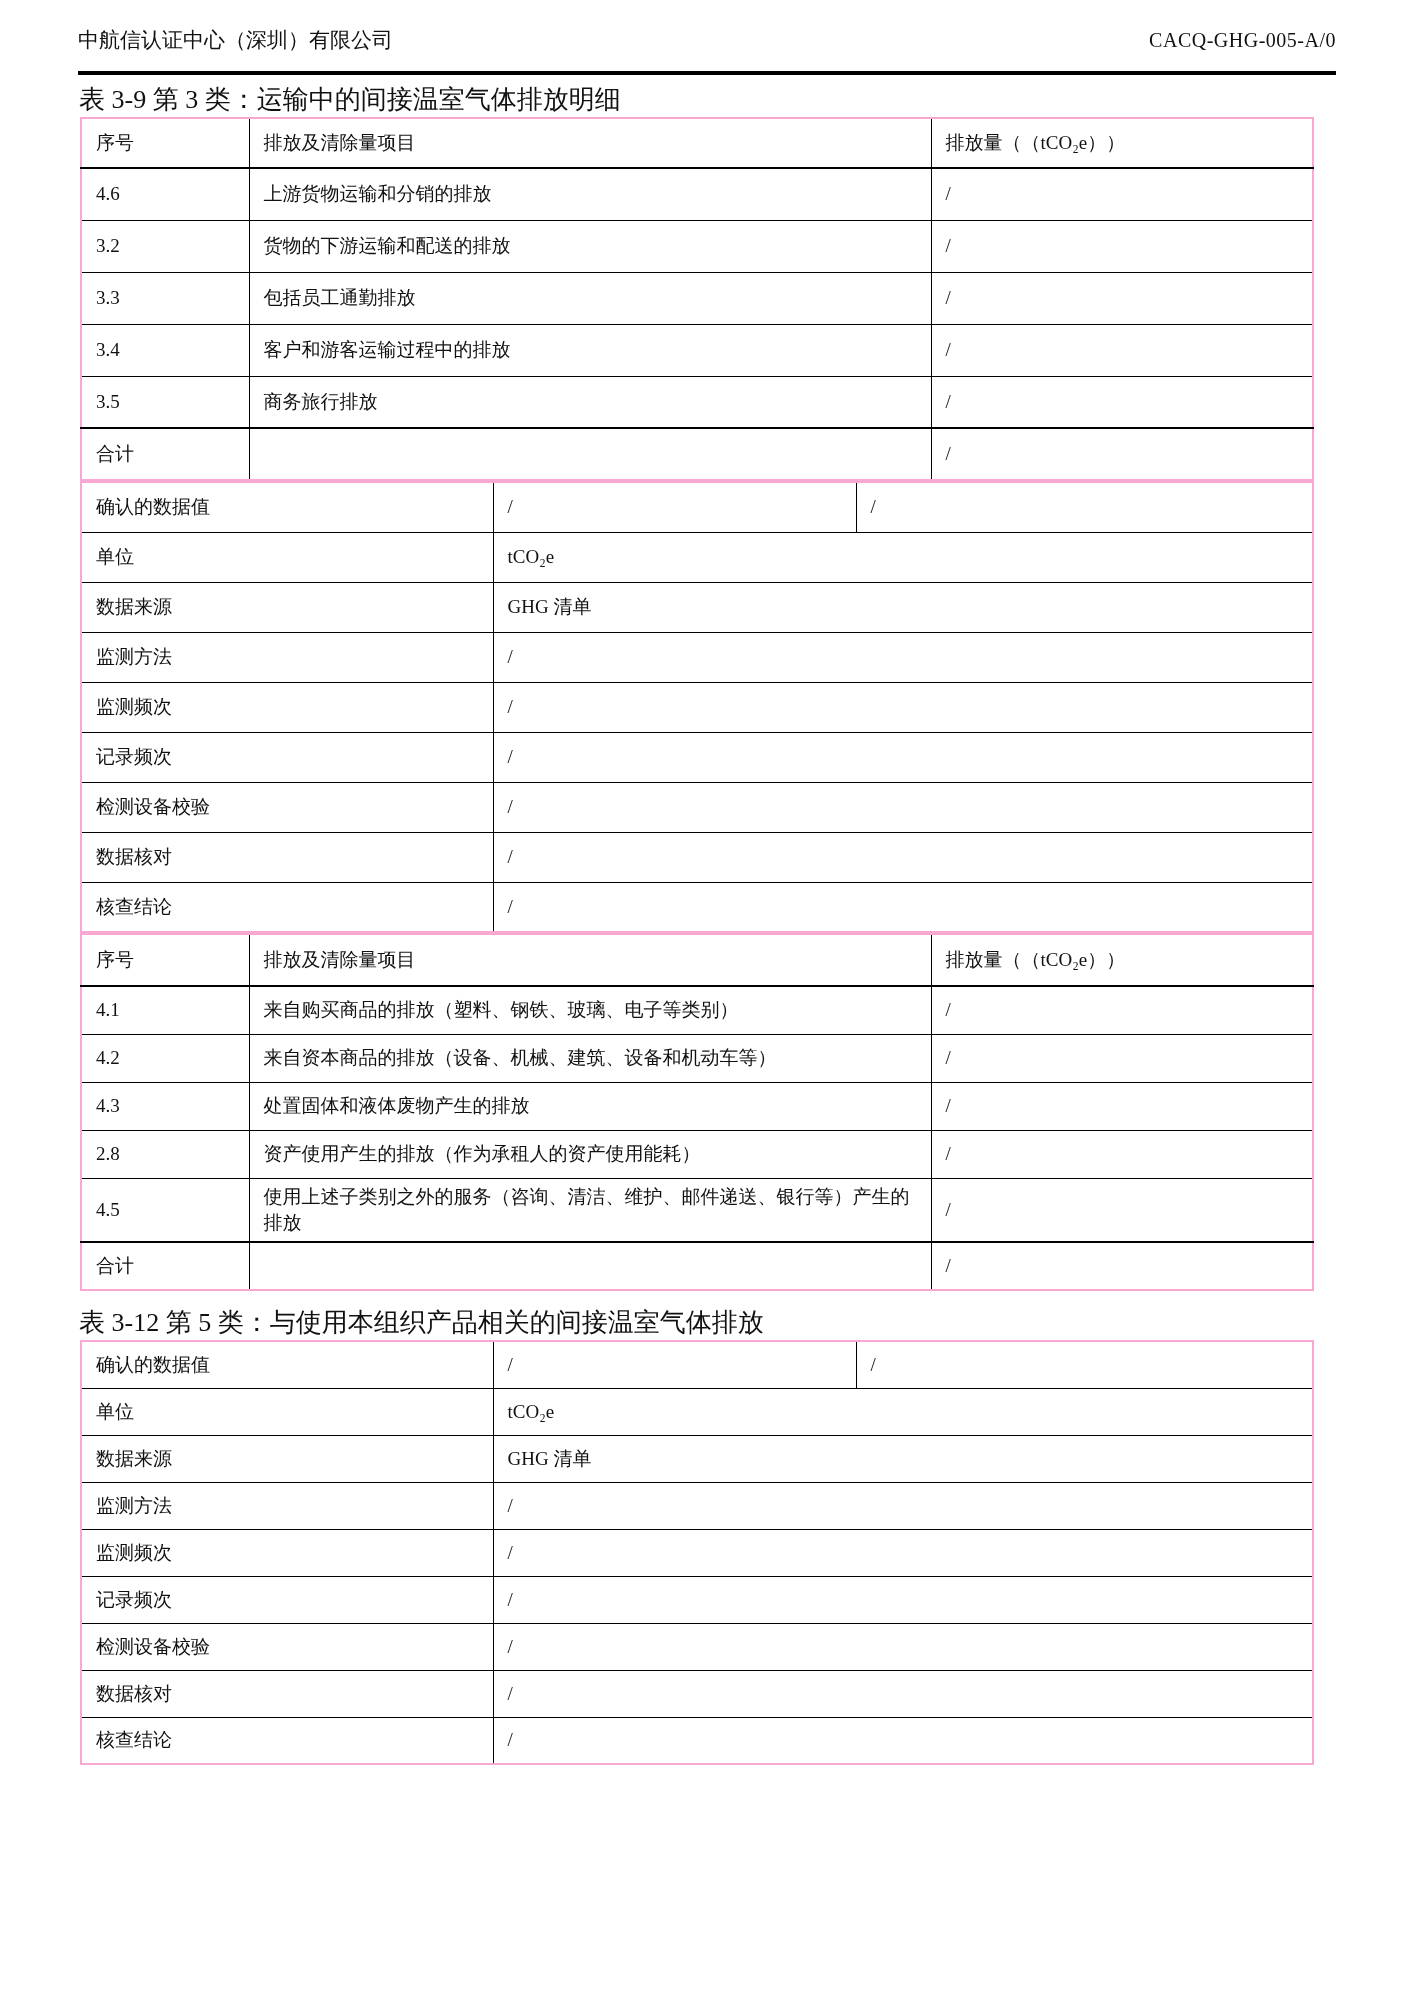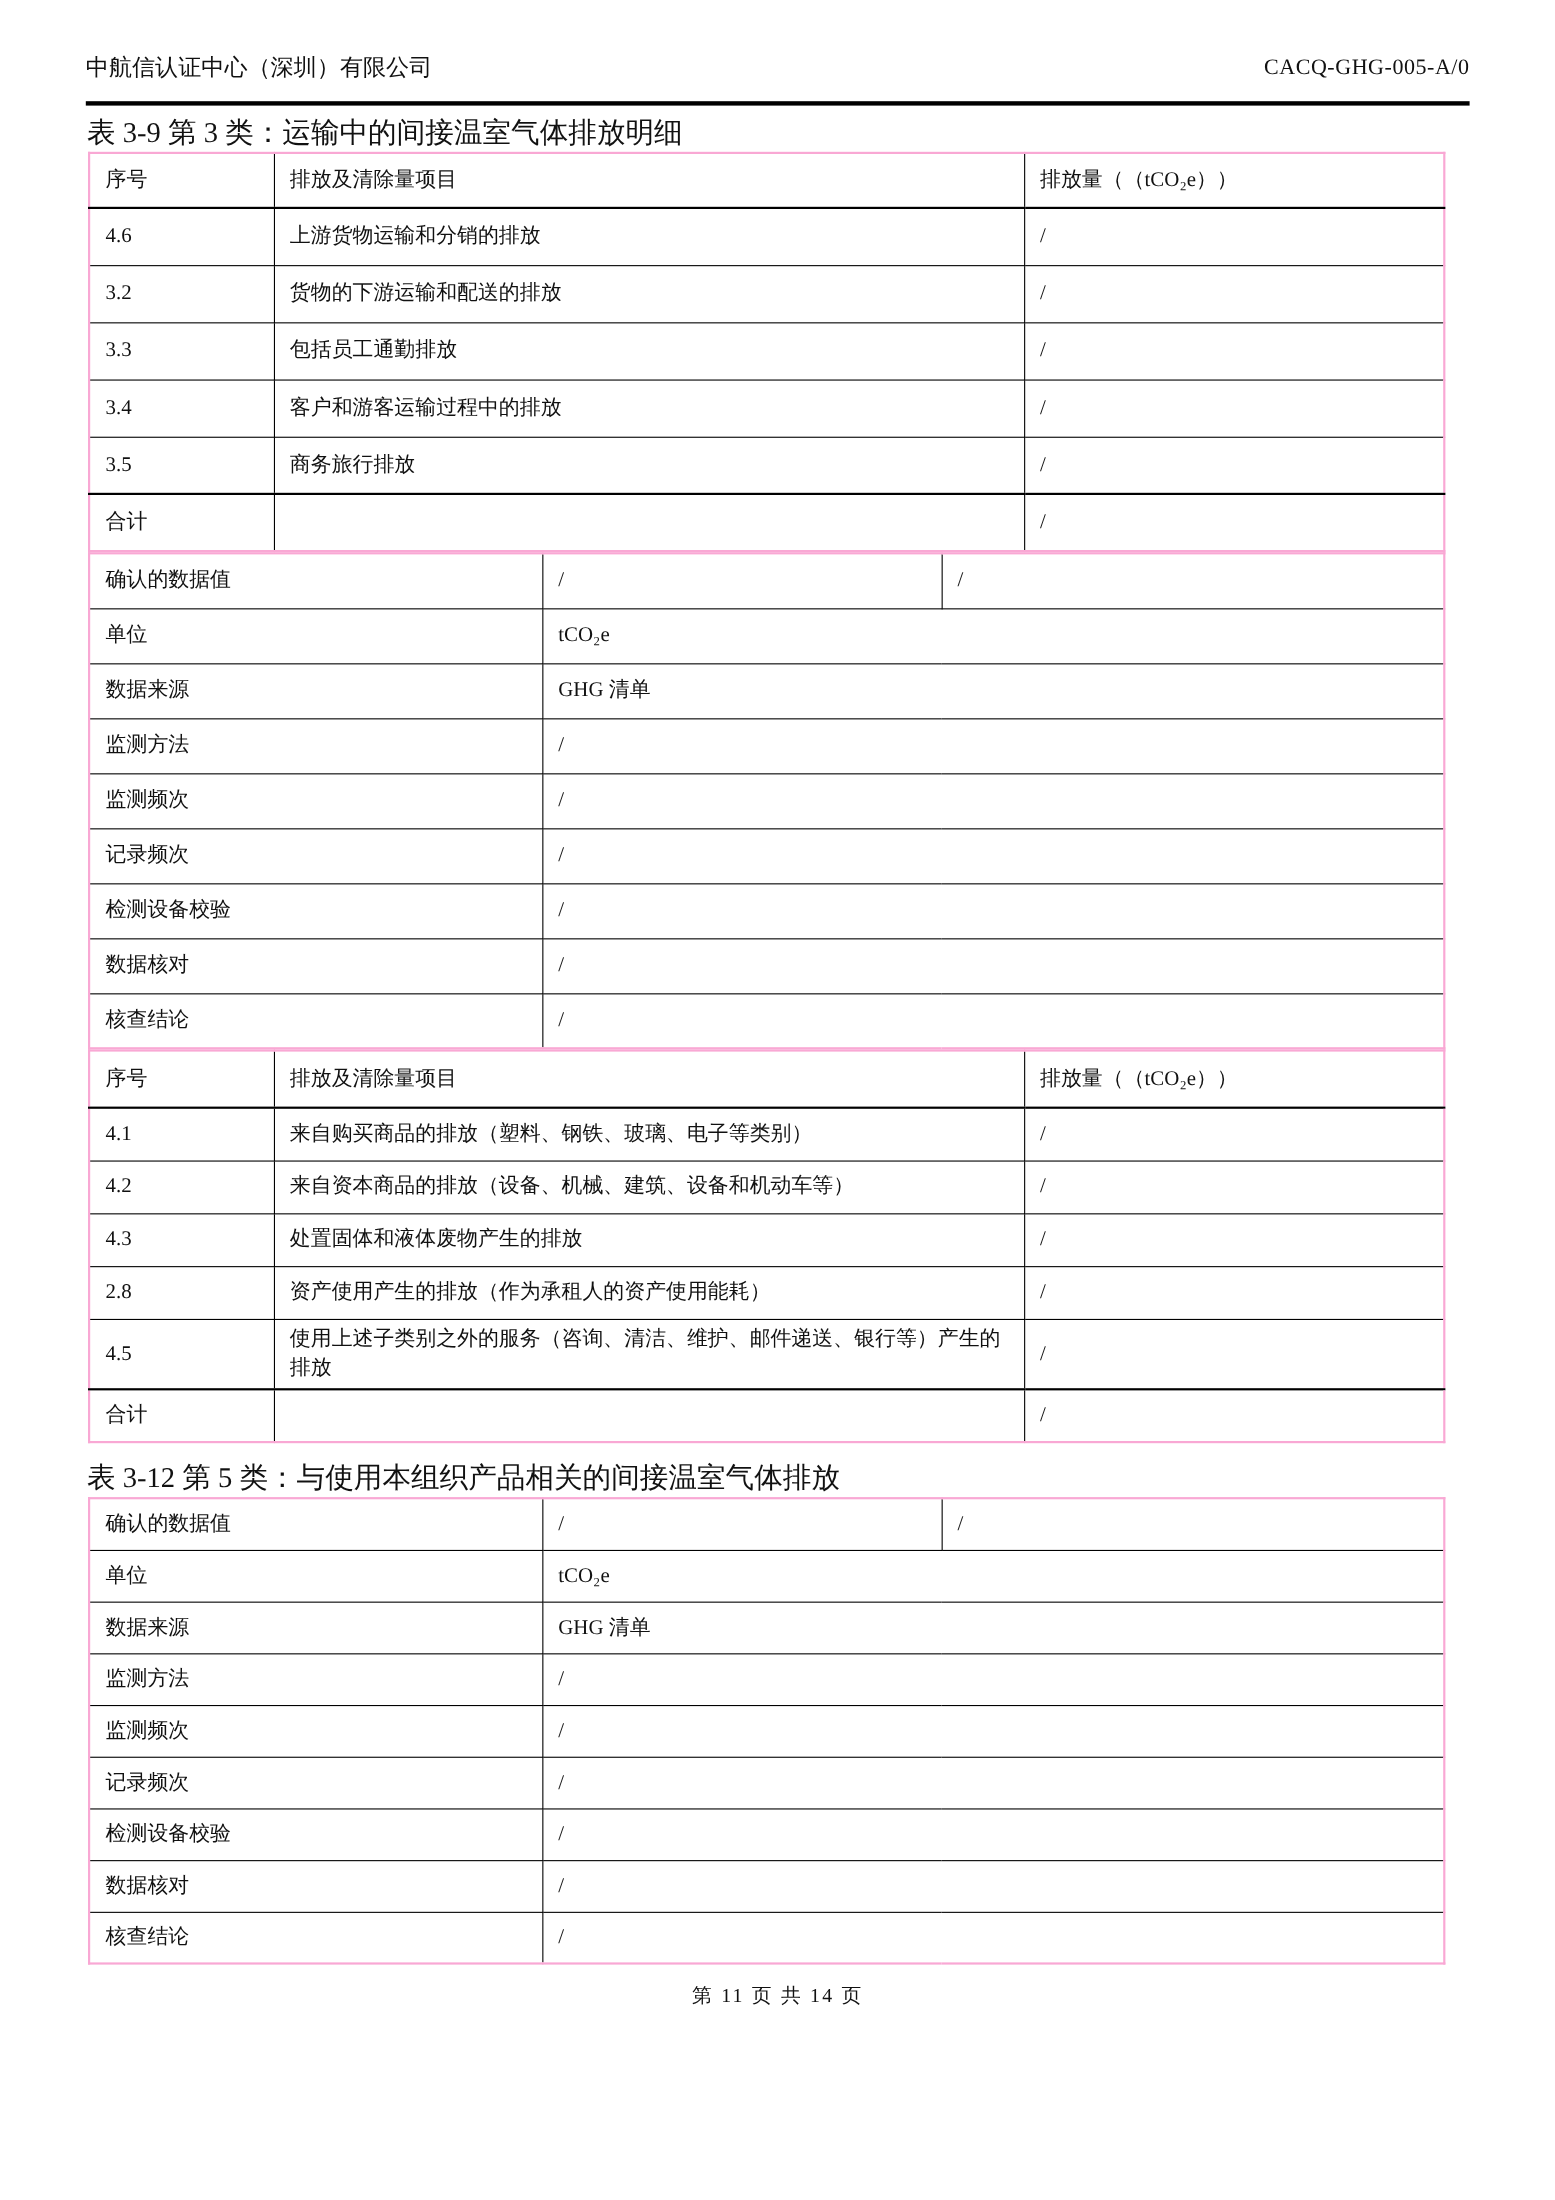--- a/index.html
+++ b/index.html
@@ -1,21 +1,21 @@
 <!DOCTYPE html>
 <html><head>
 <meta charset="utf-8">
 <style>
   html,body{margin:0;padding:0;}
   body{
     width:1414px;height:2000px;overflow:hidden;background:#ffffff;
     font-family:"Liberation Serif","DejaVu Serif",serif;color:#111;
     -webkit-font-smoothing:antialiased;
   }
-  .page{padding:46px 78px 0 78px;position:relative;}
+  .page{padding:25px 78px 0 78px;position:relative;}
   .doc-header{display:flex;justify-content:space-between;align-items:flex-end;
     font-size:21px;line-height:30px;}
   .doc-number{font-size:20px;letter-spacing:.5px;}
   .header-rule{height:4px;background:#000;margin-top:16px;}
   .caption{font-size:26px;line-height:24px;margin:13px 0 5px 1px;}
   table.tbl{border-collapse:collapse;table-layout:fixed;width:1232px;margin-left:2px;
     border:2px solid #f9a8d4;}
   table.tbl td{border:1px solid #000;font-size:19px;line-height:26px;
     padding:2px 14px;vertical-align:middle;overflow:hidden;word-break:break-all;}
   tr.head td{border-bottom-width:2px;}
@@ -221,15 +221,14 @@
       <td>数据核对</td>
       <td colspan="2" class="slash-cell">/</td>
     </tr>
     <tr>
       <td>核查结论</td>
       <td colspan="2" class="slash-cell">/</td>
     </tr>
   </tbody>
     </table>
 
-  <div class="footer">第 11 页 共 14 页</div>
 
 </div>
 
 </body></html>

